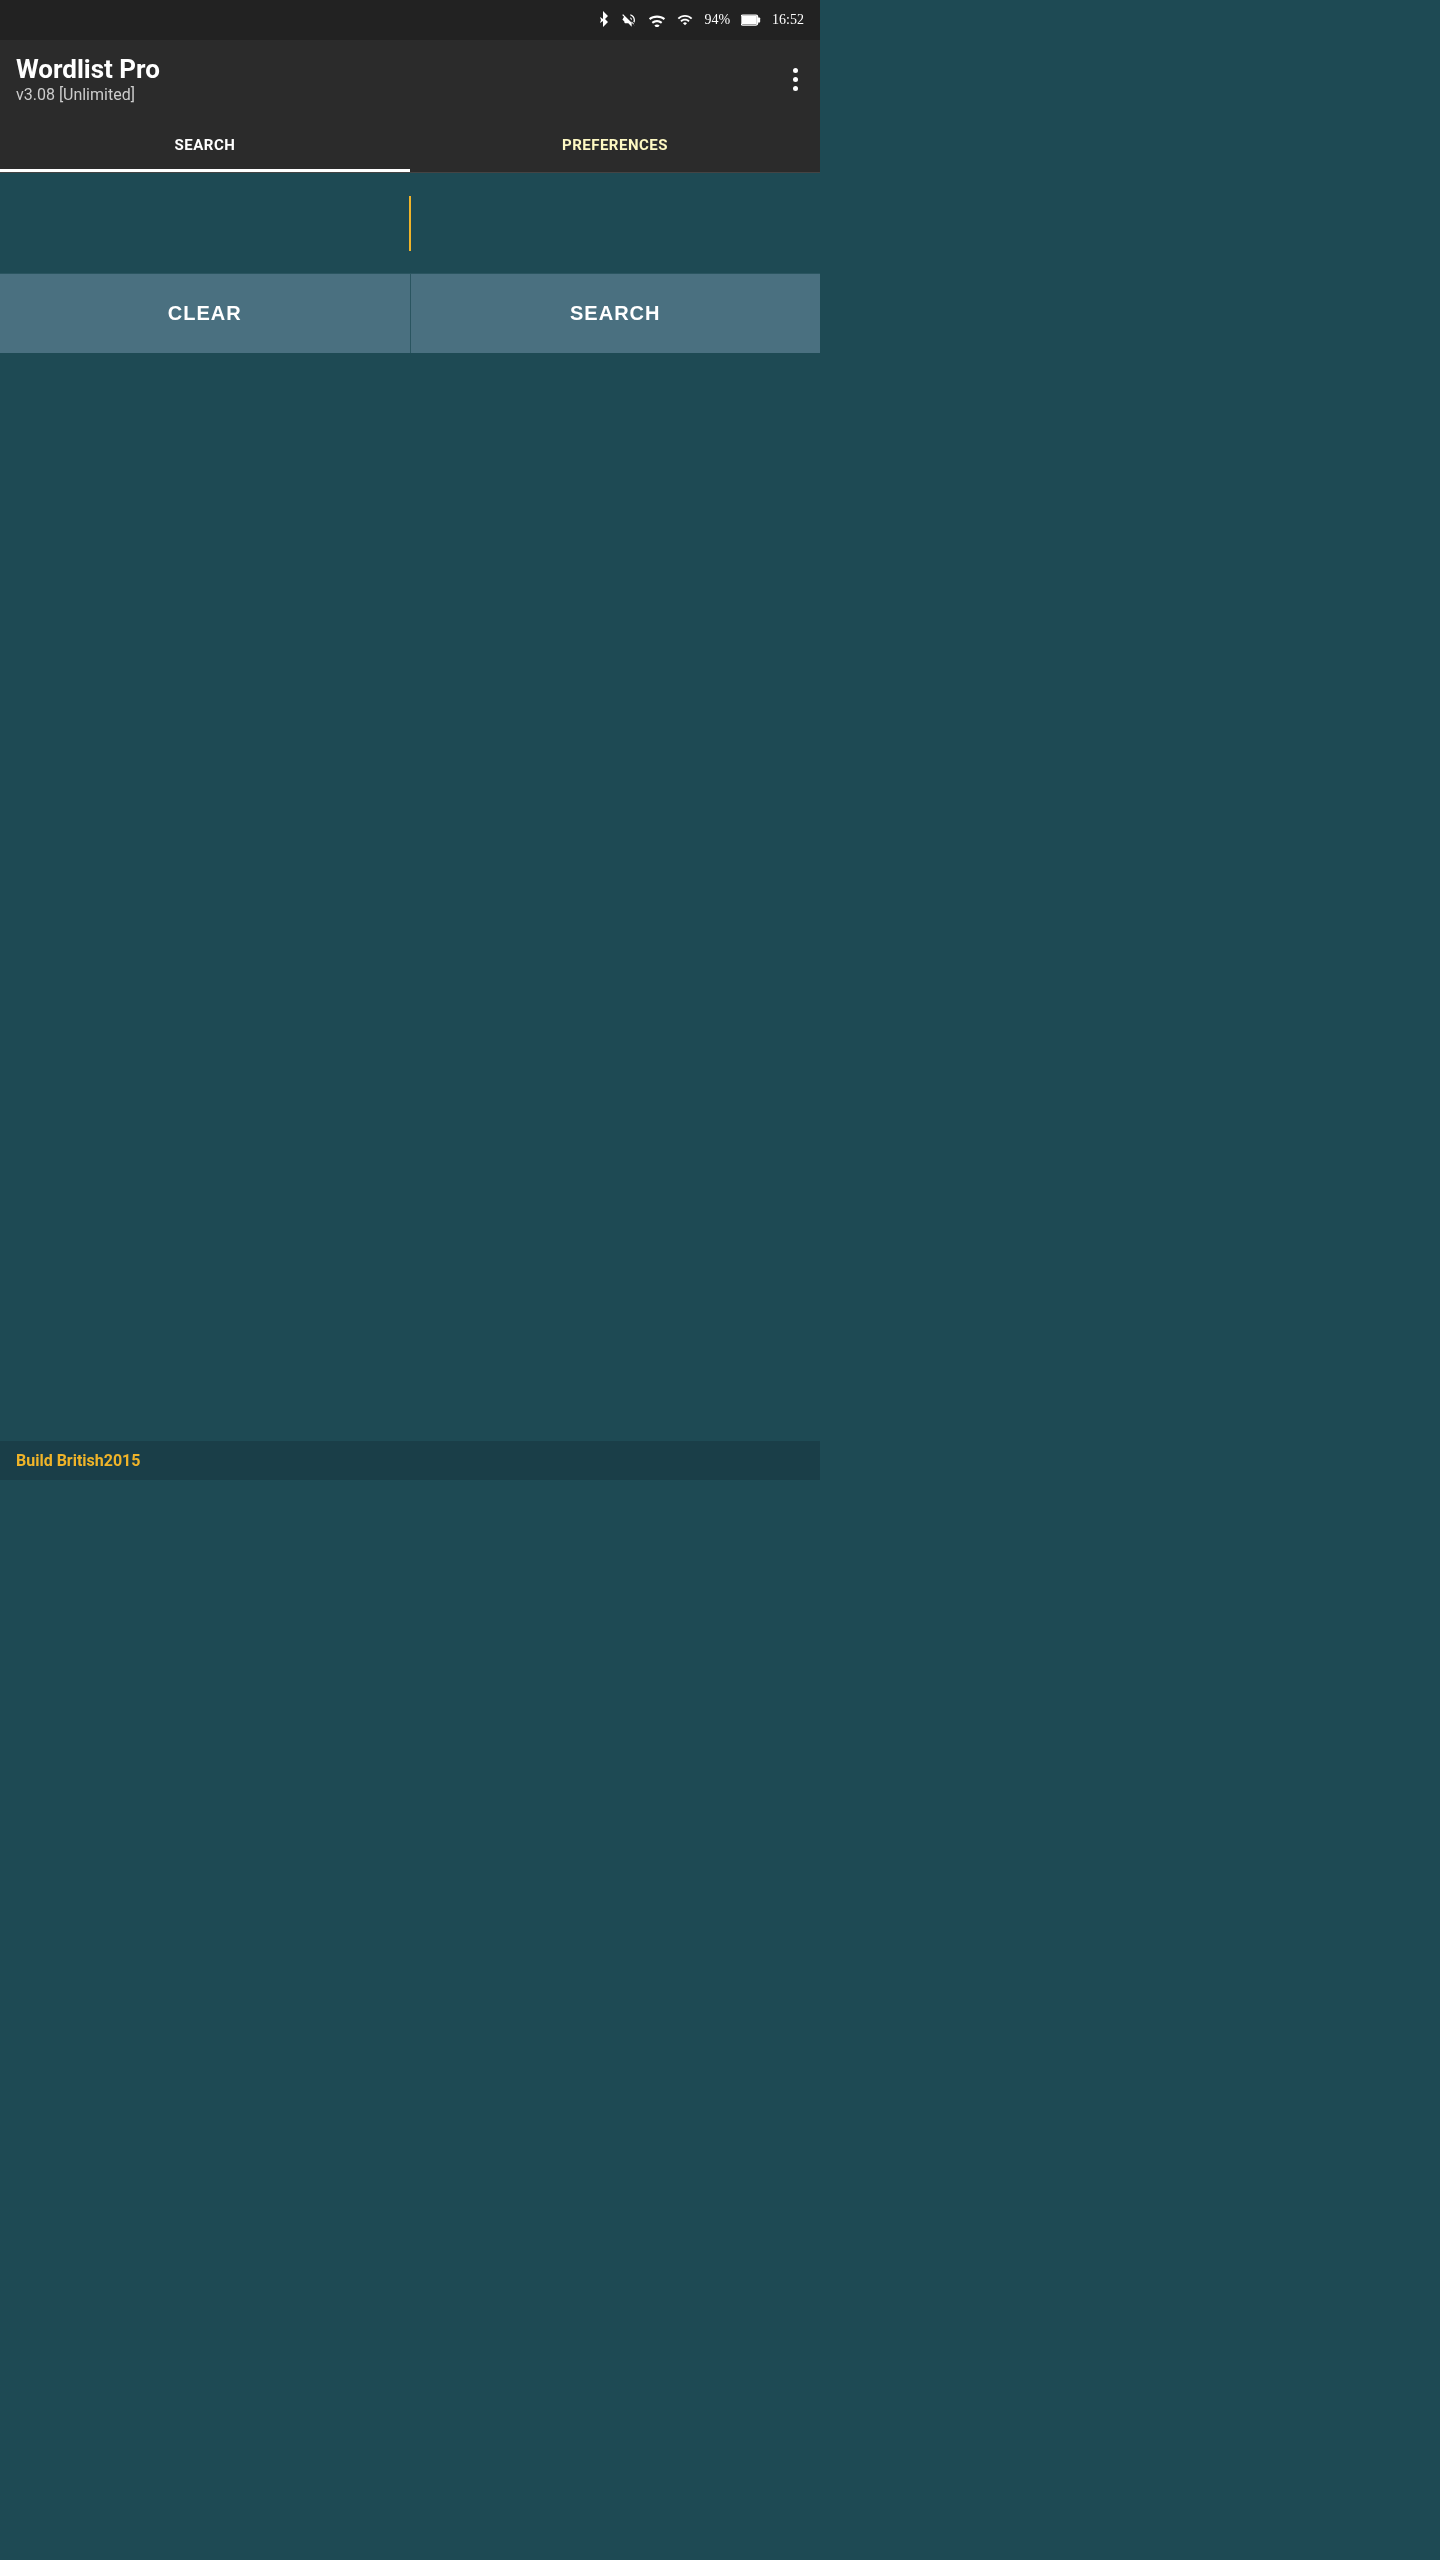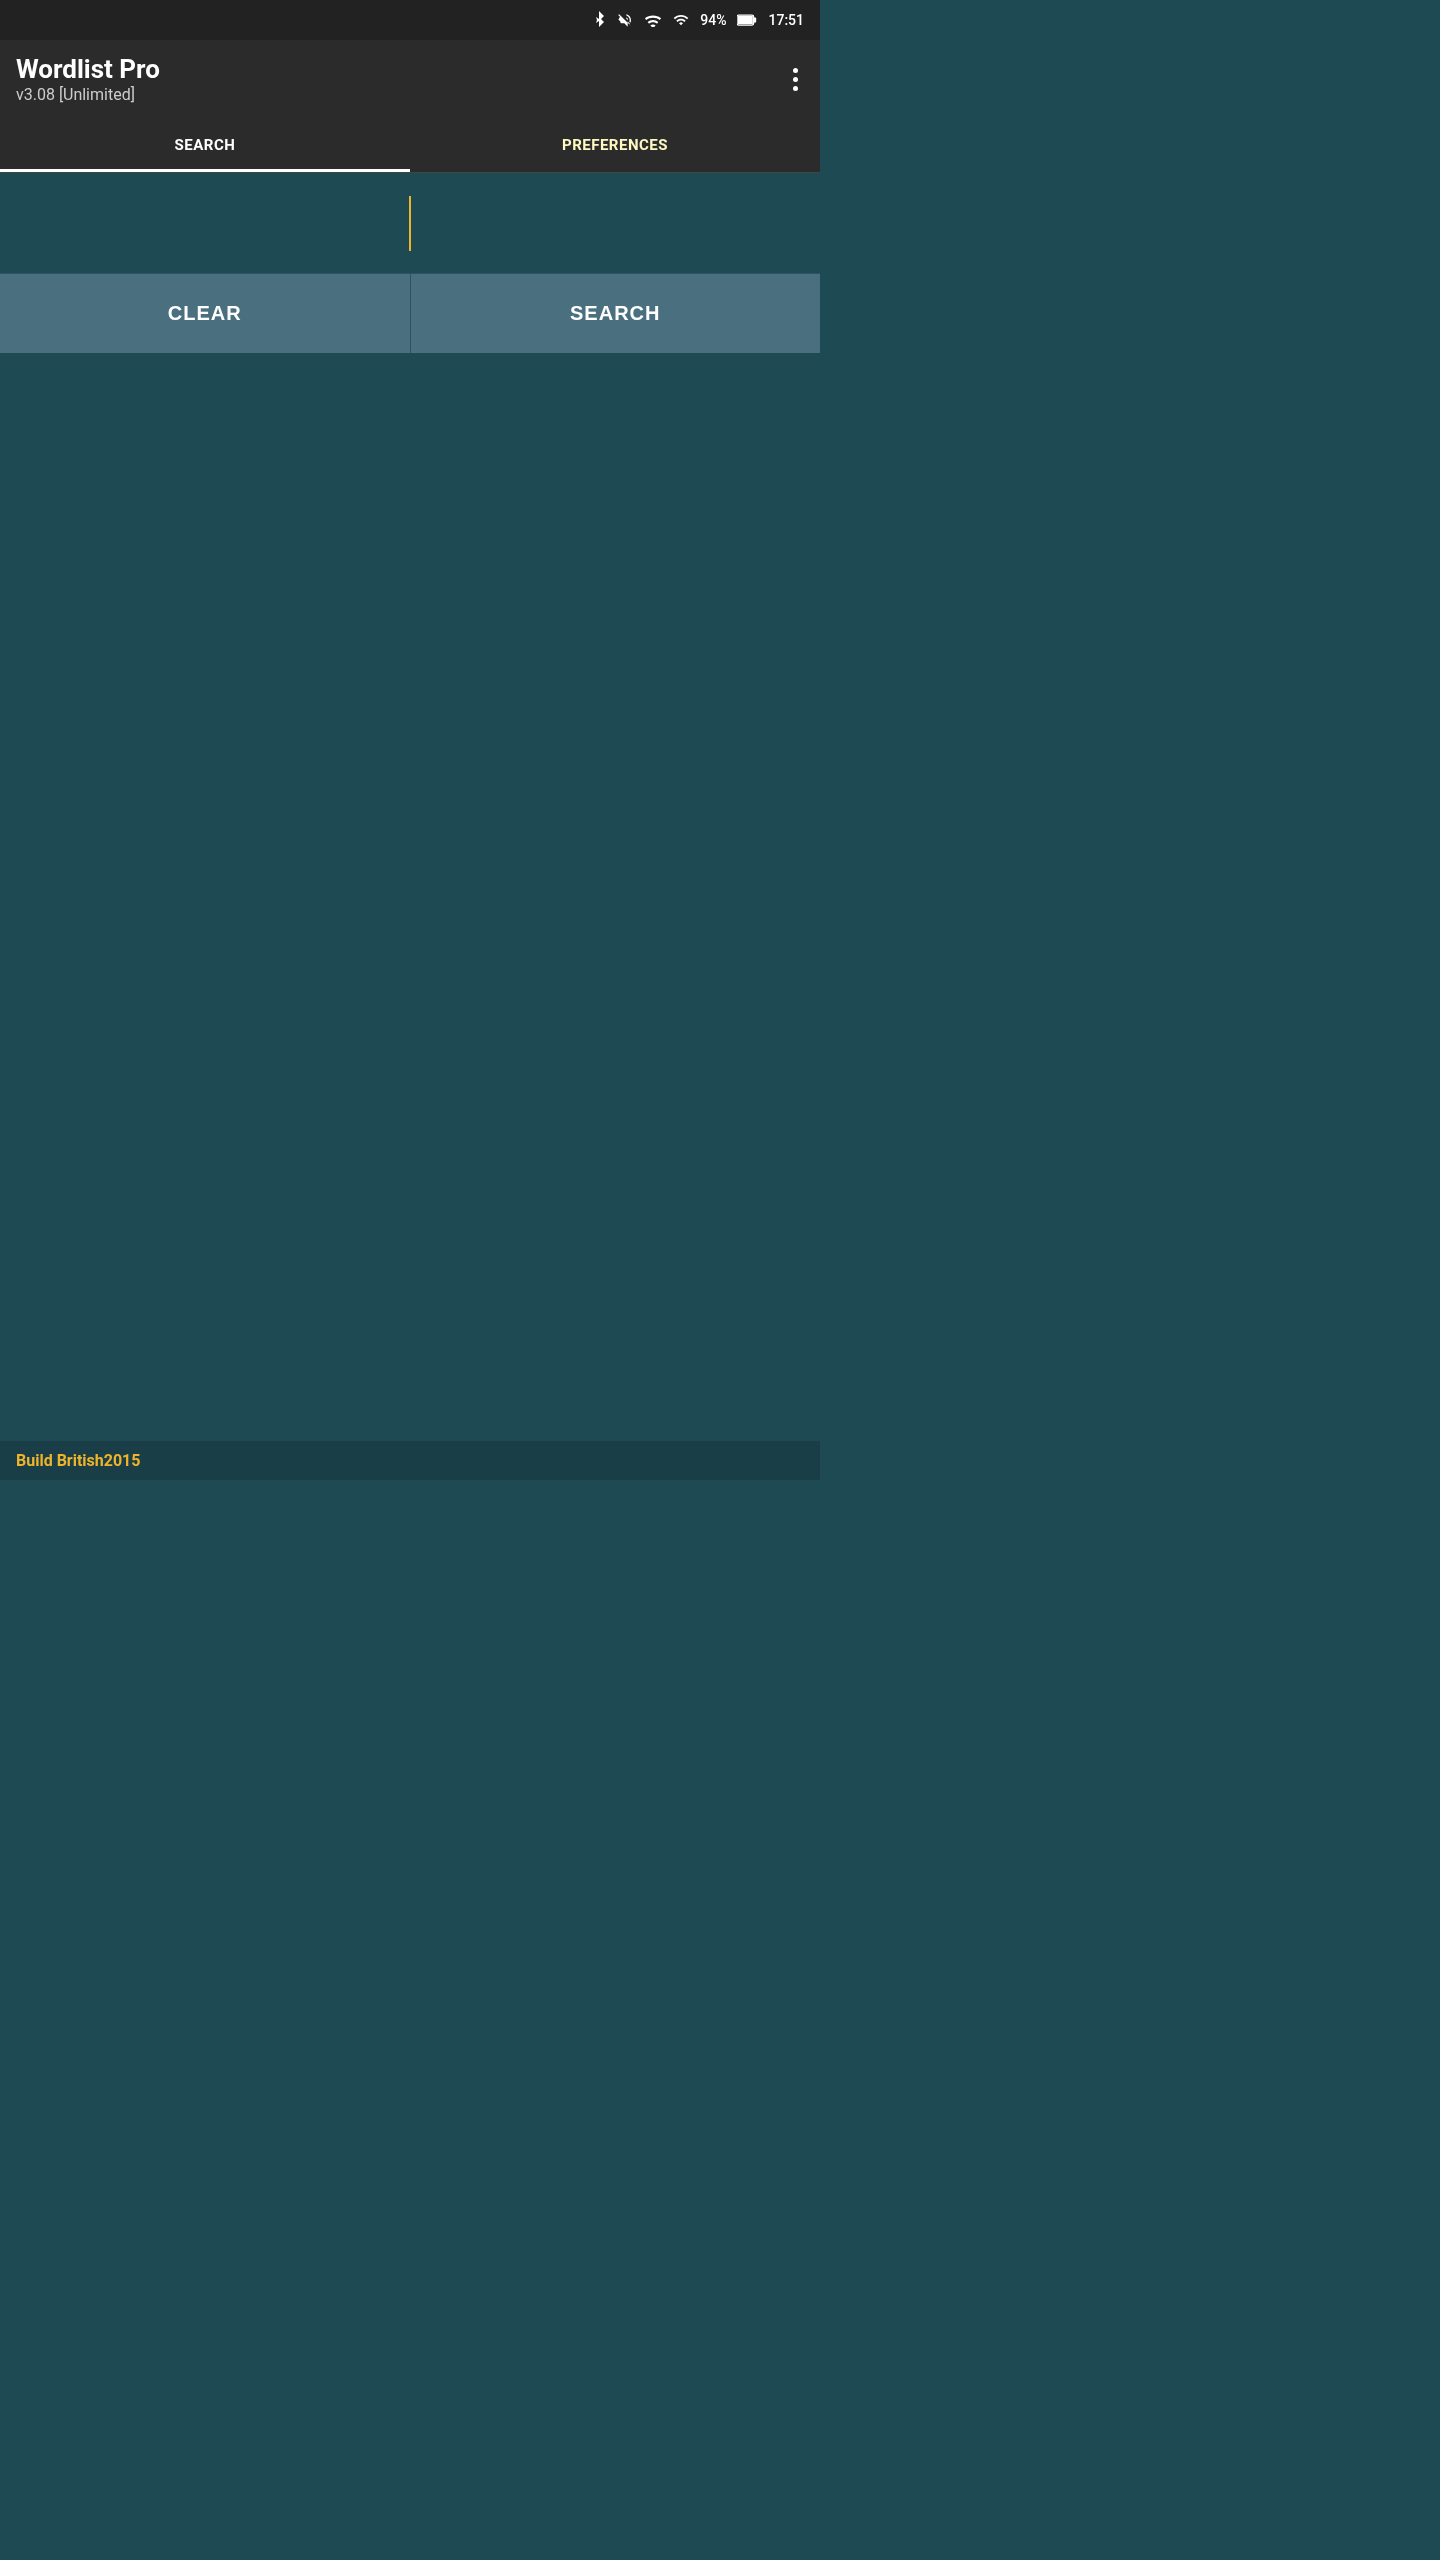--- a/index.html
+++ b/index.html
@@ -26,20 +26,21 @@
       align-items: center;
       justify-content: flex-end;
       padding-right: 16px;
       gap: 6px;
     }
 
     .status-icons {
       display: flex;
       align-items: center;
       gap: 11px;
+      font-family: Liberation Serif, serif;
     }
 
     .status-text {
       color: #ffffff;
       font-size: 14px;
       font-weight: 500;
     }
 
     
     .app-bar {
@@ -214,21 +215,21 @@
     </svg>
 
     <span class="status-text">94%</span>
 
     <svg width="20" height="12" viewBox="0 0 24 14" fill="white">
       <rect x="0" y="1" width="20" height="12" rx="2" ry="2" stroke="white" stroke-width="1.5" fill="none"></rect>
       <rect x="20" y="4" width="3" height="6" rx="1" fill="white"></rect>
       <rect x="1" y="2" width="18" height="10" fill="white"></rect>
     </svg>
 
-    <span class="status-text">17:51</span>
+    <span class="status-text">16:52</span>
   </div>
 </div>
 
 <div class="app-bar">
   <div class="app-title-container">
     <span class="app-title">Wordlist Pro</span>
     <span class="app-subtitle">v3.08 [Unlimited]</span>
   </div>
   <div class="overflow-menu">
     <div class="overflow-dot"></div>

